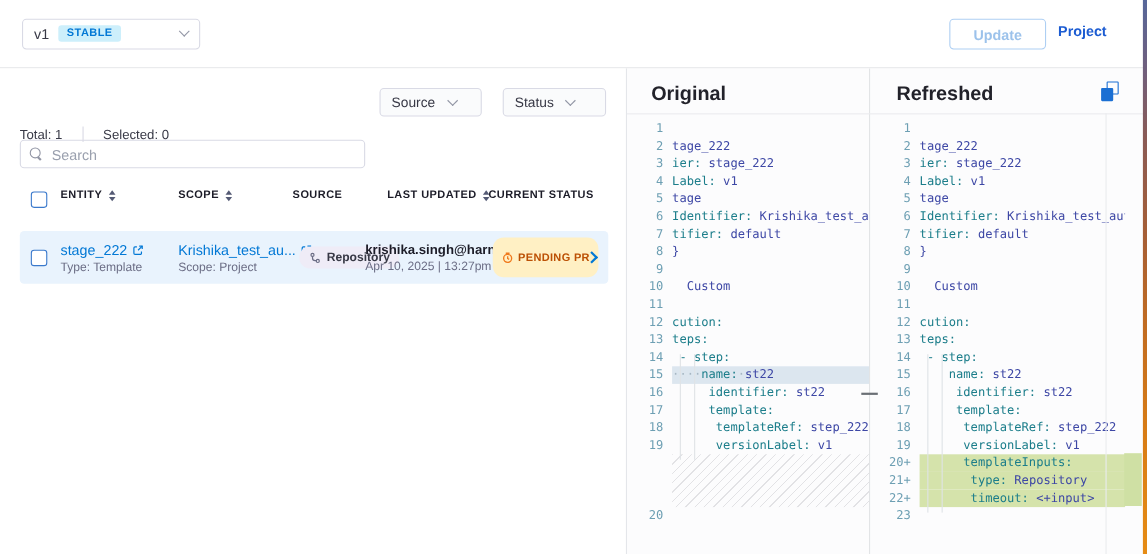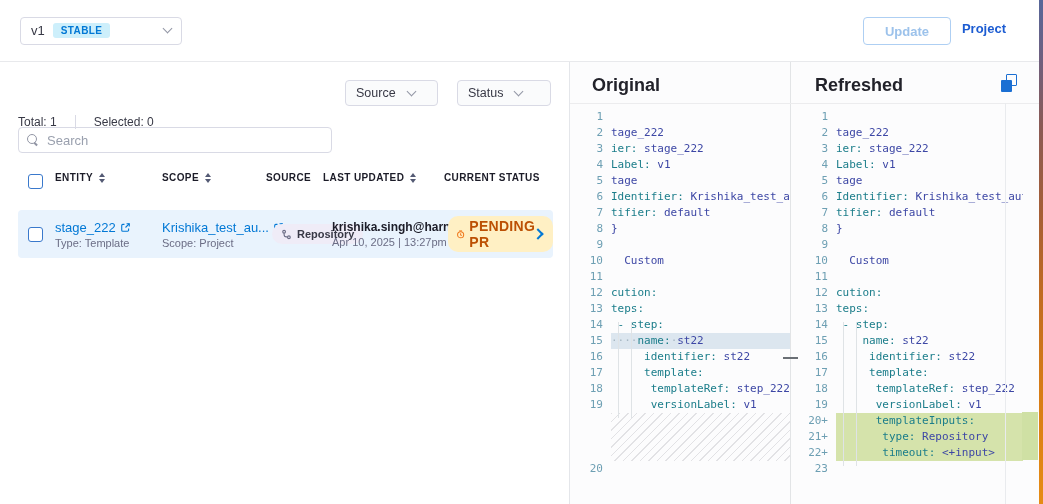--- a/index.html
+++ b/index.html
@@ -67,21 +67,21 @@
   .link-line { display:flex; align-items:center; gap:4px; }
   .lnk { color:#0278d5; font-size:13px; text-decoration:none; }
   .sub { font-size:11px; color:#6b6d85; margin-top:2px; }
   .ext-icon { width:11px; height:11px; flex:none; }
   .src-pill { display:inline-flex; align-items:center; gap:5px; height:20px;
               background:#efecf7; border-radius:10px; padding:0 9px;
               font-size:11px; font-weight:bold; color:#383946; }
   .upd-by { font-size:12px; font-weight:bold; color:#1c1c28; }
   .status-badge { display:inline-flex; align-items:center; gap:4px; height:36px;
                   background:#fff0c4; border-radius:10px; padding:0 8px;
-                  font-size:14px; font-weight:bold; letter-spacing:.3px; color:#bc5004;}
+                  font-size:10px; font-weight:bold; letter-spacing:.3px; color:#bc5004;}
   .chev-right { width:8px; height:8px; border-right:2px solid #0278d5;
                 border-bottom:2px solid #0278d5; transform:rotate(-45deg); }
   
   .diff { position:absolute; left:570px; top:62px; width:473px; height:442px;
           background:#fcfcfd; overflow:hidden; }
   .diff-head { position:relative; height:41px; }
   .diff-title { position:absolute; top:13px; font-size:18px; font-weight:bold; color:#22222a; }
   .t-orig { left:22px; } .t-refr { left:245px; }
   .copy-icon { position:absolute; right:26px; top:12px; width:16px; height:18px; cursor:pointer;}
   .copy-icon .back { position:absolute; right:0; top:0; width:11px; height:12px;
@@ -162,21 +162,21 @@
     <div class="th" style="left:162px;">
       <span>SCOPE</span>
       <span class="sort">
           <i class="up"></i>
           <i class="dn"></i>
         </span>
     </div>
     <div class="th" style="left:266px;">
       <span>SOURCE</span>
     </div>
-    <div class="th" style="left:323px;">
+    <div class="th" style="left:352px;">
       <span>LAST UPDATED</span>
       <span class="sort">
           <i class="up"></i>
           <i class="dn"></i>
         </span>
     </div>
     <div class="th" style="left:444px;">
       <span>CURRENT STATUS</span>
     </div>
   </div>

